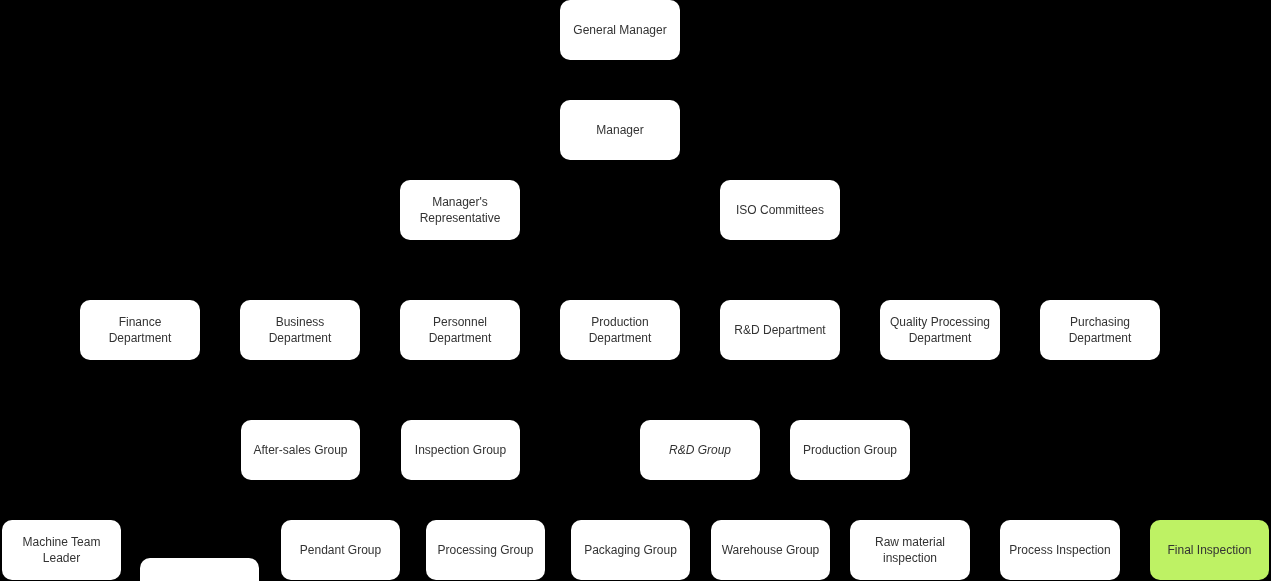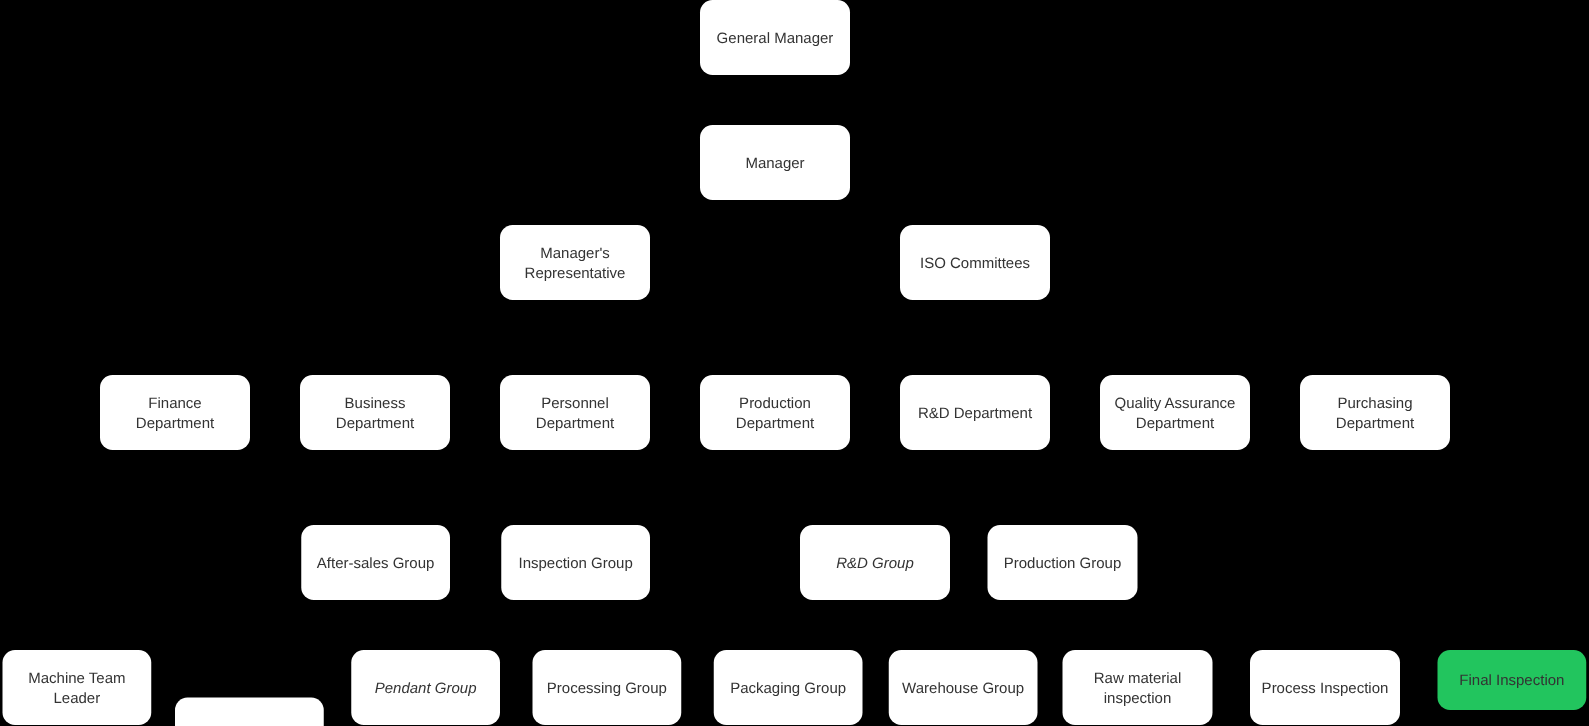--- a/index.html
+++ b/index.html
@@ -71,21 +71,21 @@
 Department</span>
     </div>
     <div class="node" style="left: 560px; top: 300px; width: 120px; height: 60px; background: rgb(255, 255, 255); color: rgb(51, 51, 51);">
       <span class="node-label">Production
 Department</span>
     </div>
     <div class="node" style="left: 720px; top: 300px; width: 120px; height: 60px; background: rgb(255, 255, 255); color: rgb(51, 51, 51);">
       <span class="node-label">R&amp;D Department</span>
     </div>
     <div class="node" style="left: 880px; top: 300px; width: 120px; height: 60px; background: rgb(255, 255, 255); color: rgb(51, 51, 51);">
-      <span class="node-label">Quality Assurance
+      <span class="node-label">Quality Processing
 Department</span>
     </div>
     <div class="node" style="left: 1040px; top: 300px; width: 120px; height: 60px; background: rgb(255, 255, 255); color: rgb(51, 51, 51);">
       <span class="node-label">Purchasing
 Department</span>
     </div>
     <div class="node" style="left: 241px; top: 420px; width: 119px; height: 60px; background: rgb(255, 255, 255); color: rgb(51, 51, 51);">
       <span class="node-label">After-sales Group</span>
     </div>
     <div class="node" style="left: 401px; top: 420px; width: 119px; height: 60px; background: rgb(255, 255, 255); color: rgb(51, 51, 51);">
@@ -97,35 +97,35 @@
     <div class="node" style="left: 790px; top: 420px; width: 120px; height: 60px; background: rgb(255, 255, 255); color: rgb(51, 51, 51);">
       <span class="node-label">Production Group</span>
     </div>
     <div class="node" style="left: 2px; top: 520px; width: 119px; height: 60px; background: rgb(255, 255, 255); color: rgb(51, 51, 51);">
       <span class="node-label">Machine Team
 Leader</span>
     </div>
     <div class="node" style="left: 140px; top: 520px; width: 119px; height: 60px; background: rgb(255, 255, 255); color: rgb(51, 51, 51); margin-top: 38px;">
       <span class="node-label">Material Group</span>
     </div>
-    <div class="node" style="left: 281px; top: 520px; width: 119px; height: 60px; background: rgb(255, 255, 255); color: rgb(51, 51, 51); font-style: italic;">
+    <div class="node" style="left: 281px; top: 520px; width: 119px; height: 60px; background: rgb(255, 255, 255); color: rgb(51, 51, 51);">
       <span class="node-label">Pendant Group</span>
     </div>
     <div class="node" style="left: 426px; top: 520px; width: 119px; height: 60px; background: rgb(255, 255, 255); color: rgb(51, 51, 51);">
       <span class="node-label">Processing Group</span>
     </div>
     <div class="node" style="left: 571px; top: 520px; width: 119px; height: 60px; background: #ffffff; color: rgb(51, 51, 51);">
       <span class="node-label">Packaging Group</span>
     </div>
     <div class="node" style="left: 711px; top: 520px; width: 119px; height: 60px; background: rgb(255, 255, 255); color: rgb(51, 51, 51);">
       <span class="node-label">Warehouse Group</span>
     </div>
     <div class="node" style="left: 850px; top: 520px; width: 120px; height: 60px; background: rgb(255, 255, 255); color: rgb(51, 51, 51);">
       <span class="node-label">Raw material
 inspection</span>
     </div>
     <div class="node" style="left: 1000px; top: 520px; width: 120px; height: 60px; background: rgb(255, 255, 255); color: rgb(51, 51, 51);">
       <span class="node-label">Process Inspection</span>
     </div>
-    <div class="node" style="left: 1150px; top: 520px; width: 119px; height: 48px; background: #22c55e; color: rgb(51, 51, 51);">
+    <div class="node" style="left: 1150px; top: 520px; width: 119px; height: 60px; background: #bef264; color: rgb(51, 51, 51);">
       <span class="node-label">Final Inspection</span>
     </div>
   </div>
 
 </body></html>

